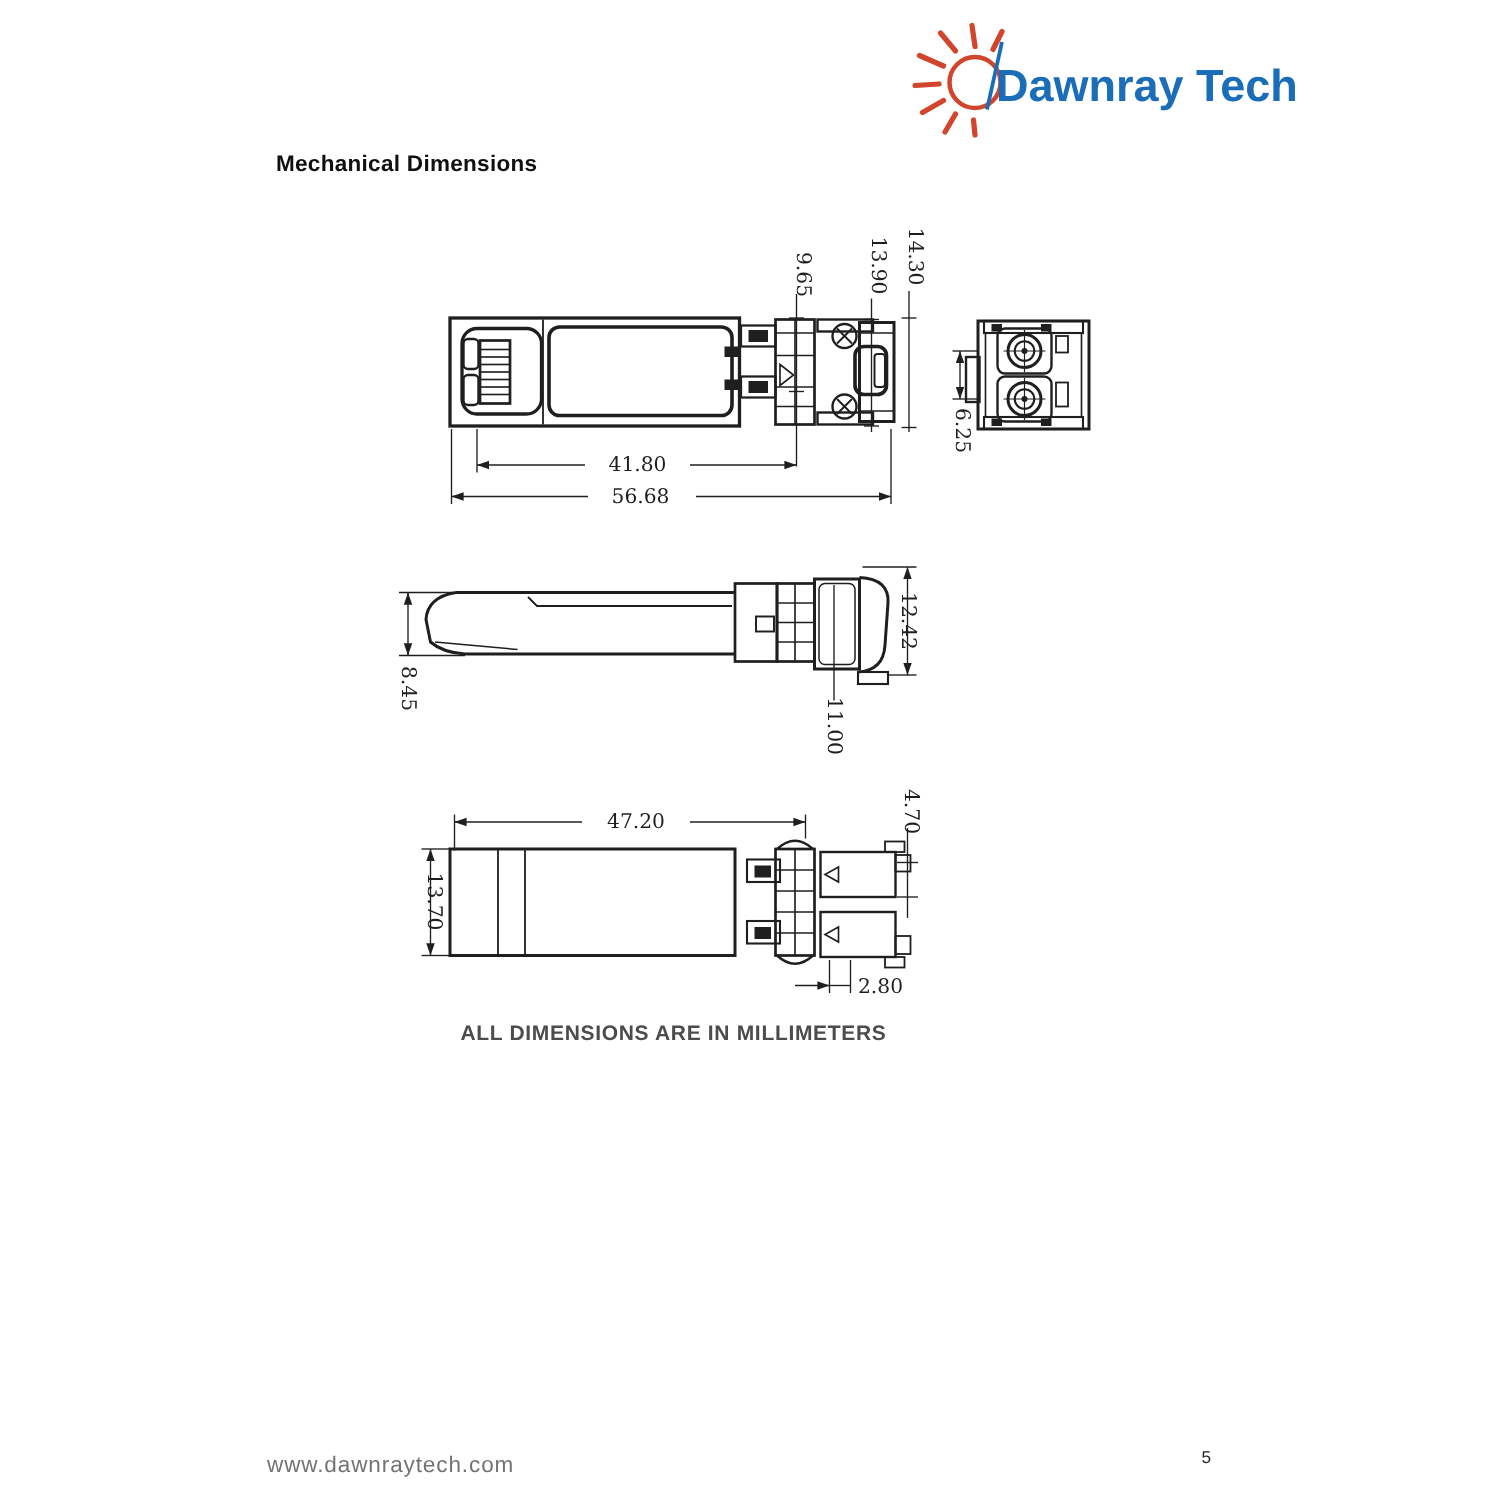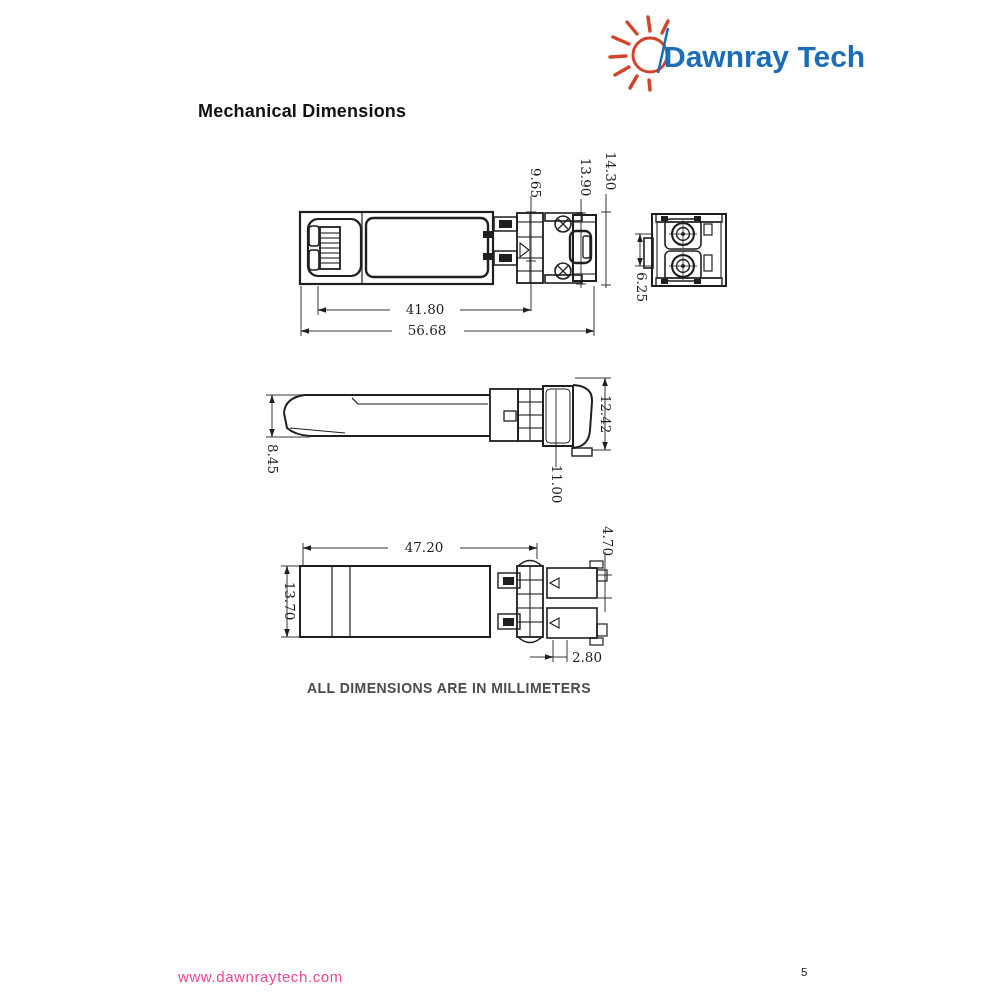--- a/index.html
+++ b/index.html
@@ -1,22 +1,22 @@
 <!DOCTYPE html>
 <html><head>
 <meta charset="utf-8">
 <style>
   html,body{margin:0;padding:0;background:#ffffff;}
   .page{position:relative;width:1000px;height:1000px;background:#ffffff;overflow:hidden;
         font-family:"Liberation Sans",sans-serif;}
-  .heading{position:absolute;left:198px;top:101px;font-size:18px;font-weight:bold;
+  .heading{position:absolute;left:184px;top:101px;font-size:15px;font-weight:bold;
            color:#101010;letter-spacing:.2px;}
   .note{position:absolute;left:307px;top:680px;font-size:14px;font-weight:bold;
         color:#4c4c4c;letter-spacing:.45px;}
-  .footer-url{position:absolute;left:178px;top:968px;font-size:15px;color:#ec4899;
+  .footer-url{position:absolute;left:178px;top:968px;font-size:15px;color:#737373;
               letter-spacing:.6px;text-align:right;}
   .page-num{position:absolute;left:801px;top:966px;font-size:11.5px;color:#222;}
   .logo-svg{position:absolute;left:600px;top:8px;}
   .draw-svg{position:absolute;left:240px;top:135px;}
   svg text{font-family:"DejaVu Serif","Liberation Serif",serif;}
   .dim-t{font-size:13.5px;fill:#1f1f1f;}
   .brand-t{font-family:"Liberation Sans",sans-serif;font-weight:bold;font-size:30px;}
 </style>
 </head>
 <body>

